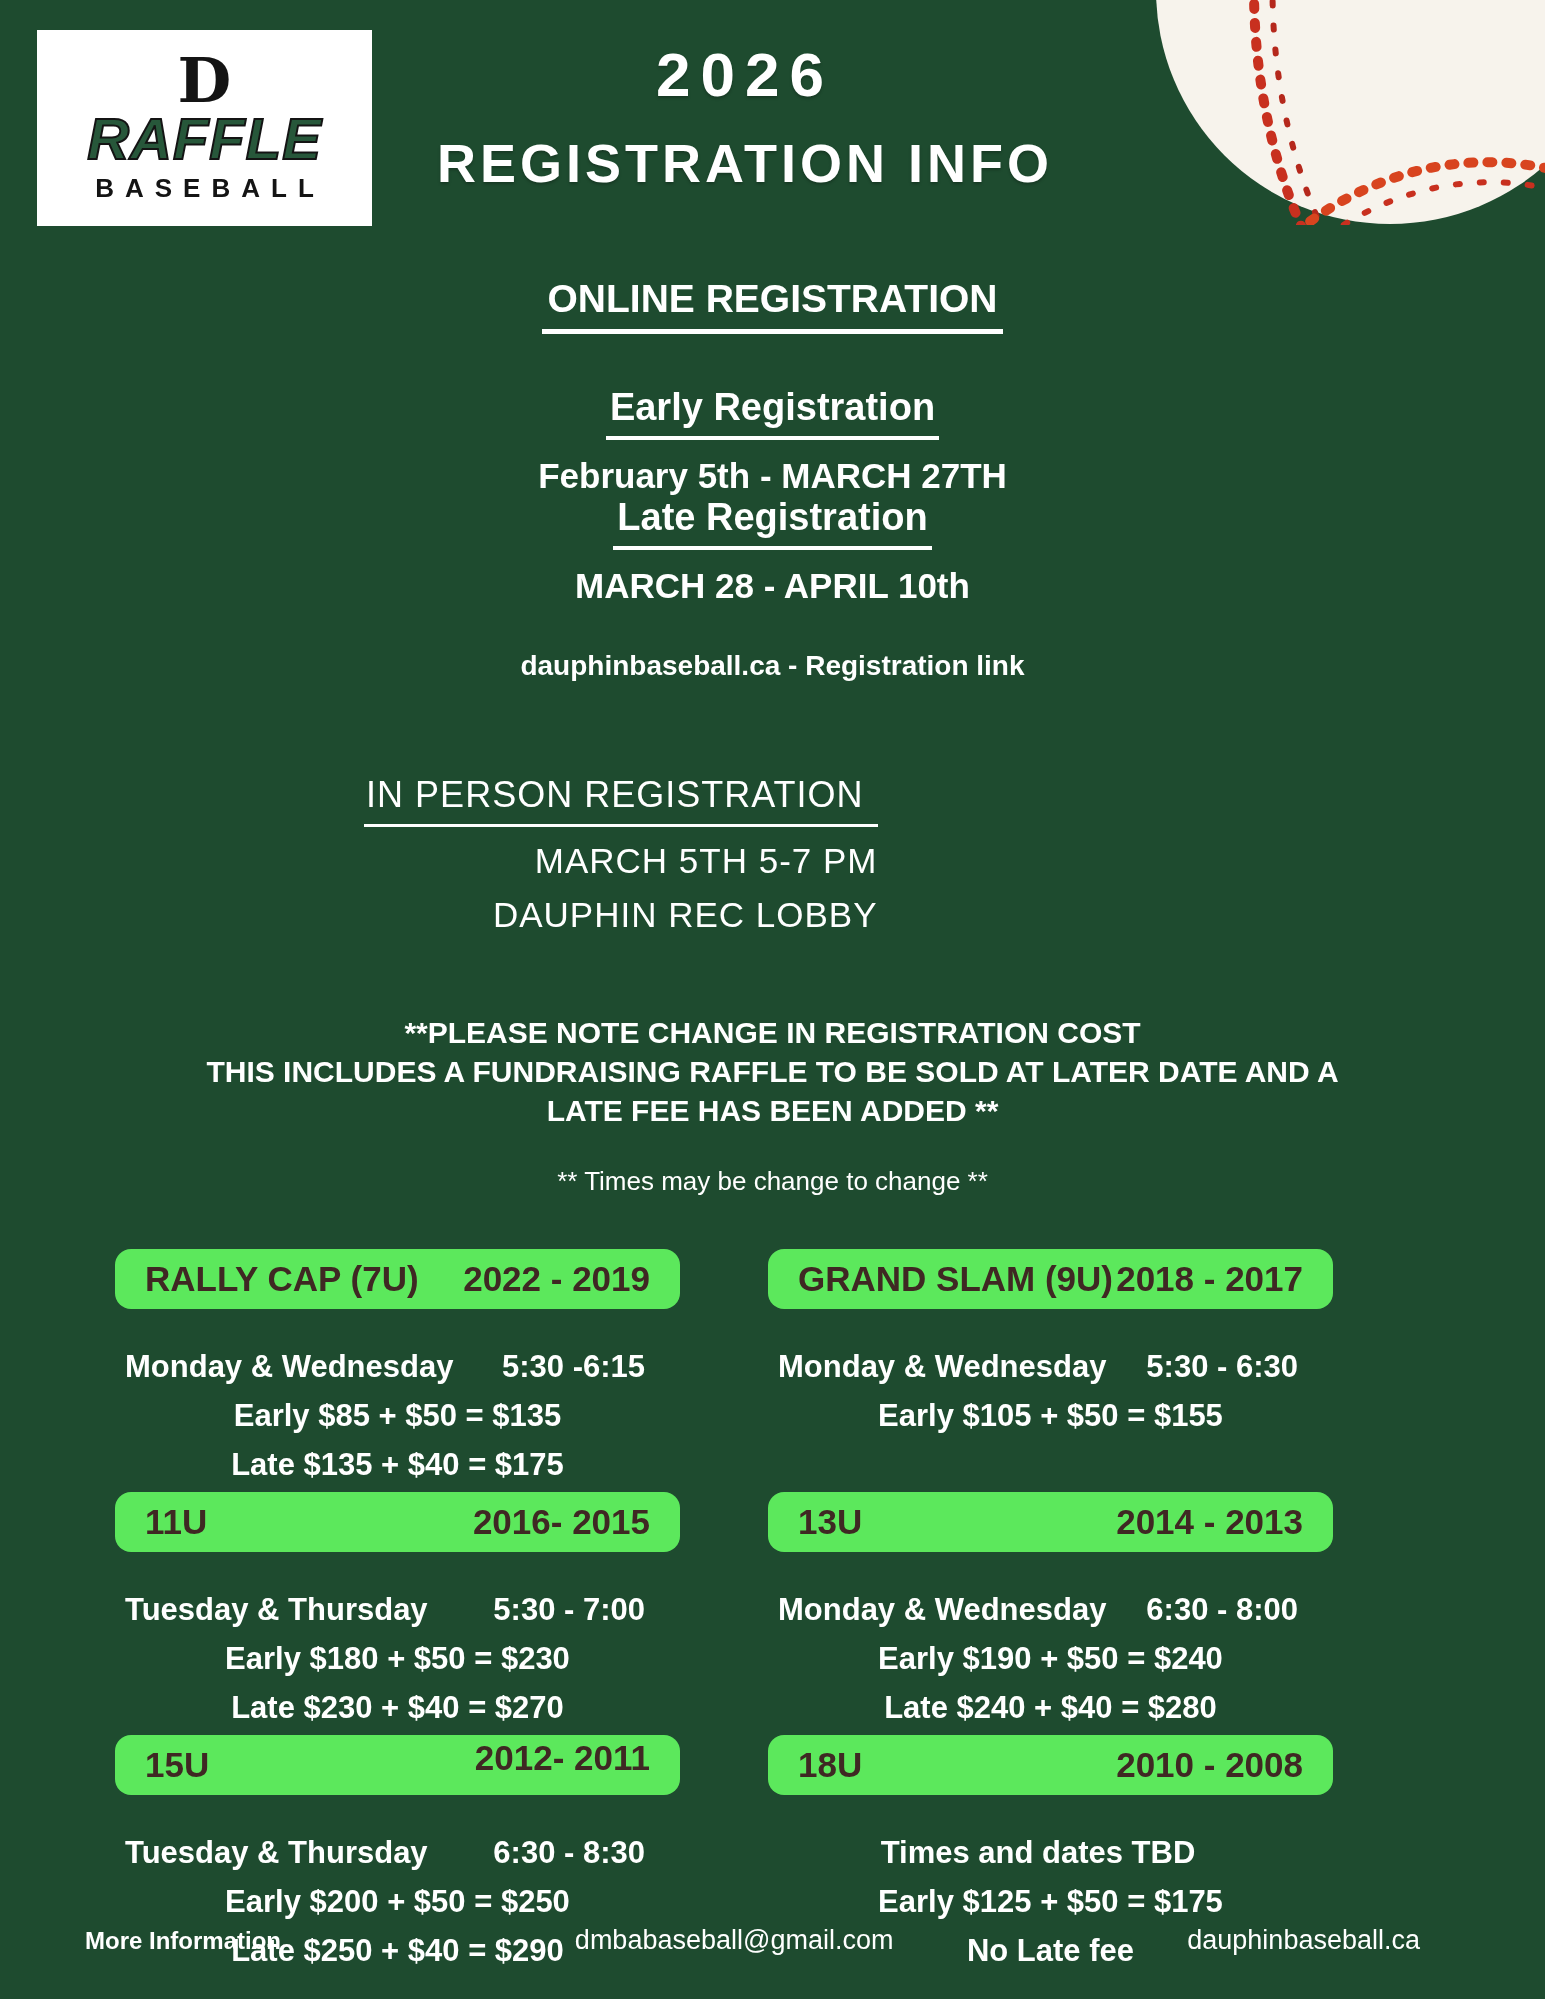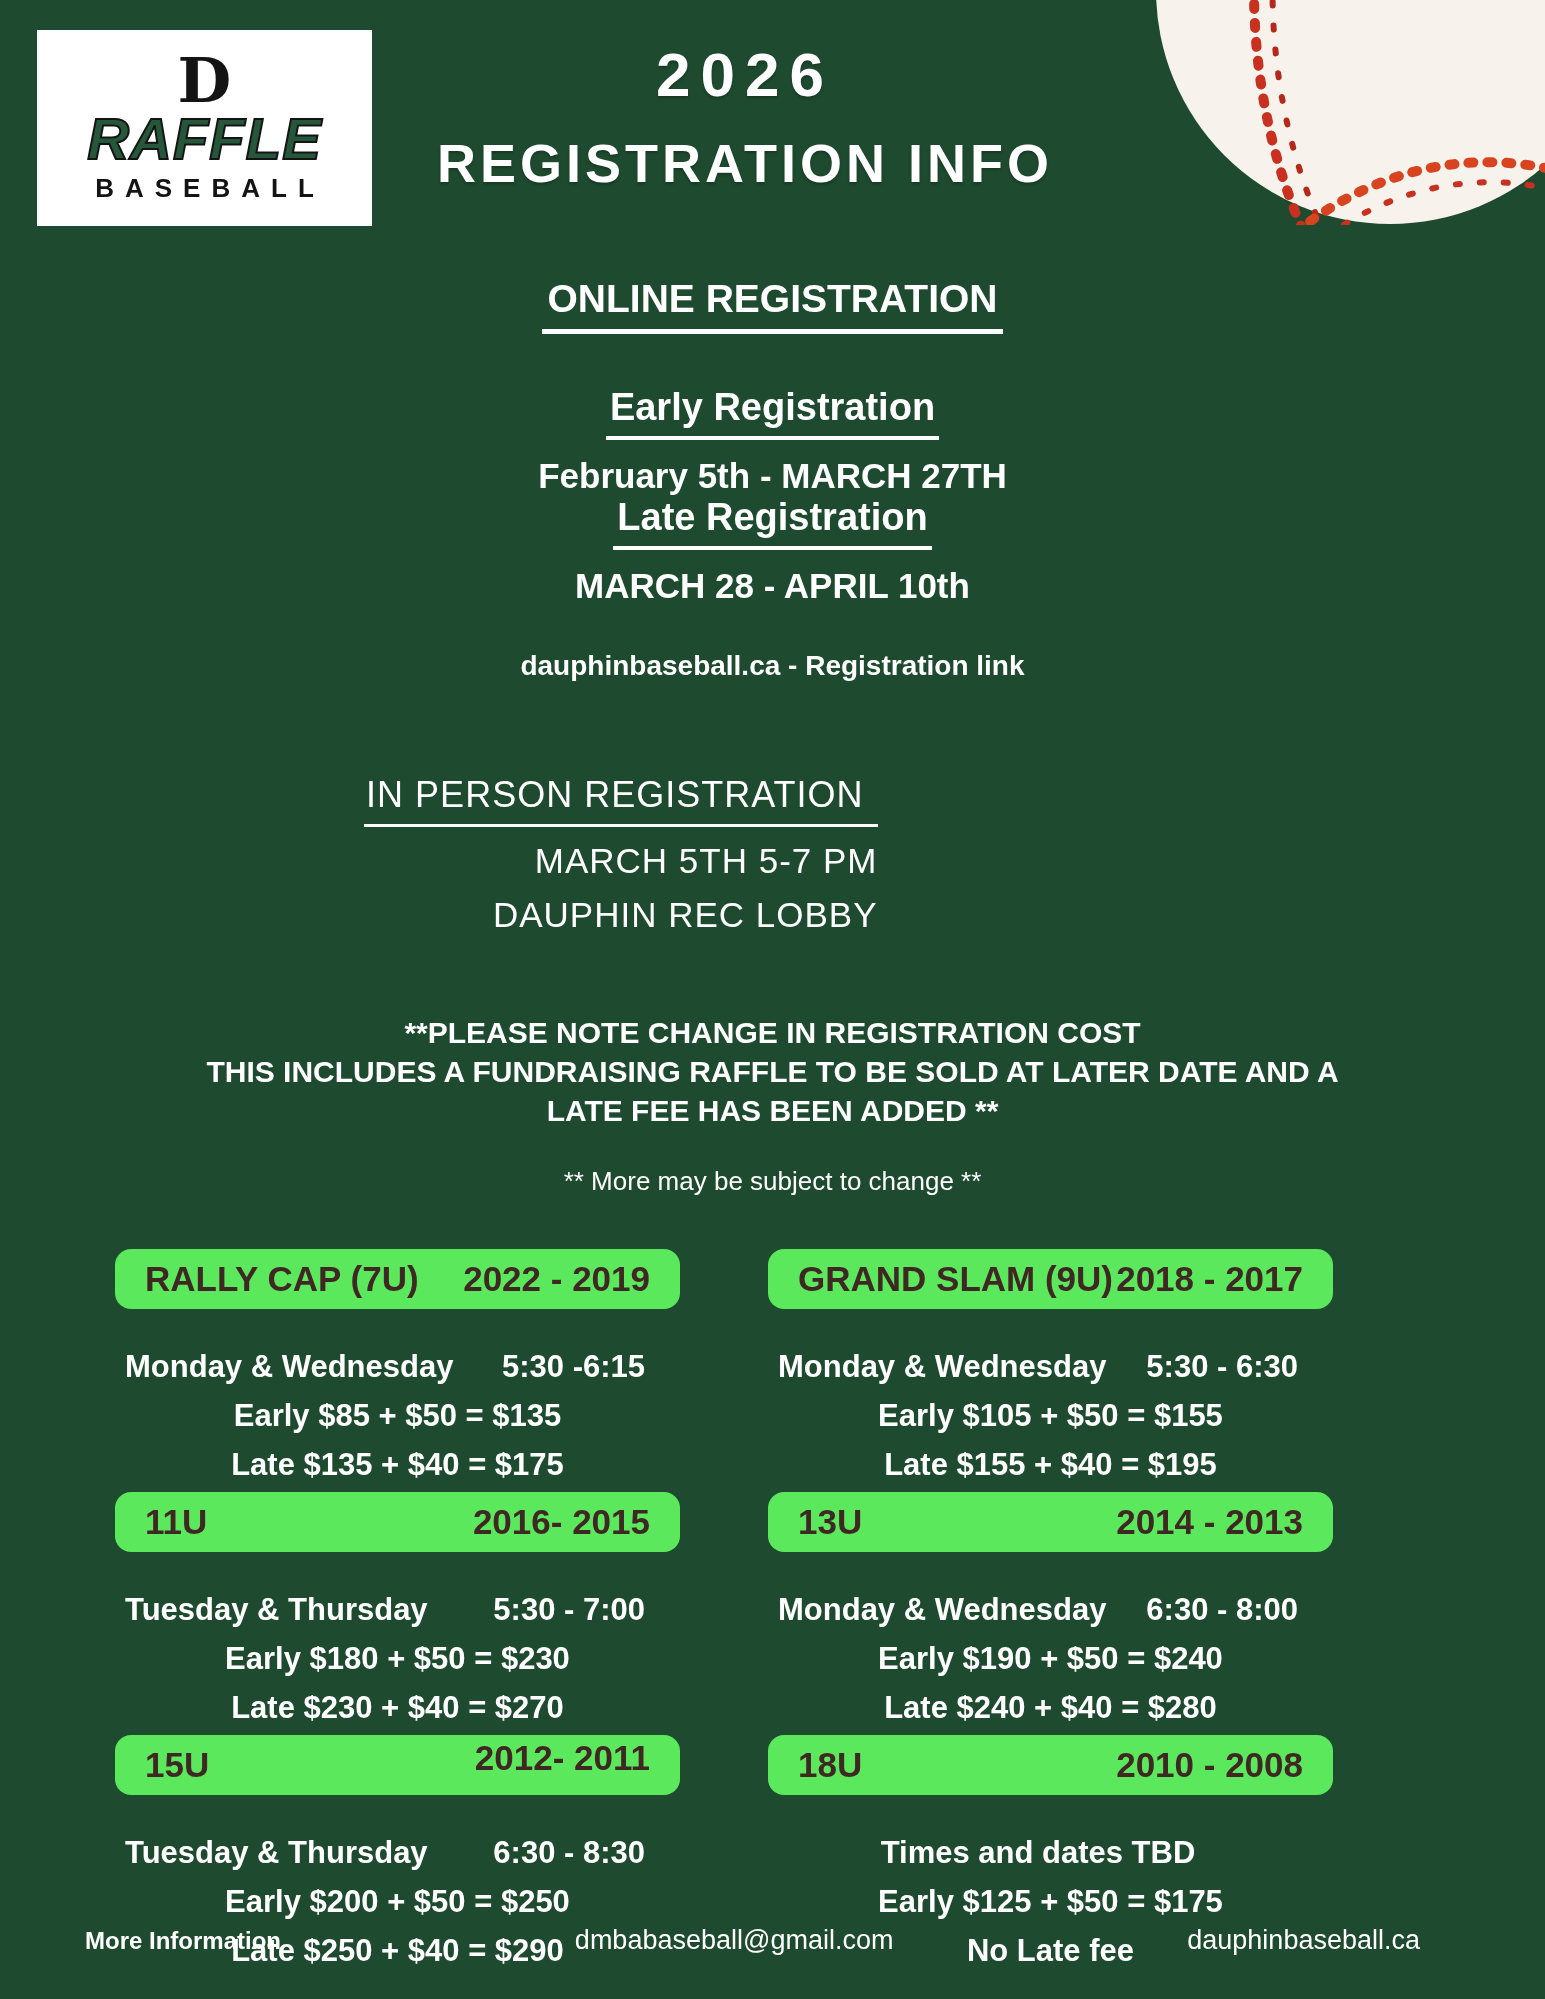--- a/index.html
+++ b/index.html
@@ -142,21 +142,21 @@
     </div>
     <div class="in-person-line">MARCH 5TH   5-7 PM</div>
     <div class="in-person-line">DAUPHIN REC LOBBY</div>
   </div>
 
   <div class="notice">
     <div>**PLEASE NOTE CHANGE IN REGISTRATION COST</div>
     <div>THIS INCLUDES A FUNDRAISING RAFFLE TO BE SOLD AT LATER DATE AND A</div>
     <div>LATE FEE HAS BEEN ADDED **</div>
   </div>
-  <div class="times-note">** More may be subject to change **</div>
+  <div class="times-note">** Times may be change to change **</div>
 
   <div class="grid">
 
     <div class="card">
       <div class="pill">
         <span class="name">RALLY CAP (7U)</span>
         <span class="years">2022 - 2019</span>
       </div>
       <div class="sched">
         <span>Monday &amp; Wednesday</span>
@@ -169,21 +169,20 @@
     <div class="card">
       <div class="pill">
         <span class="name">GRAND SLAM (9U)</span>
         <span class="years">2018 - 2017</span>
       </div>
       <div class="sched">
         <span>Monday &amp; Wednesday</span>
         <span>5:30 - 6:30</span>
       </div>
       <div class="fee">Early $105 + $50 = $155</div>
-      <div class="fee">Late $155 + $40 = $195</div>
     </div>
 
     <div class="card">
       <div class="pill">
         <span class="name">11U</span>
         <span class="years">2016- 2015</span>
       </div>
       <div class="sched">
         <span>Tuesday &amp; Thursday</span>
         <span>5:30 - 7:00</span>

